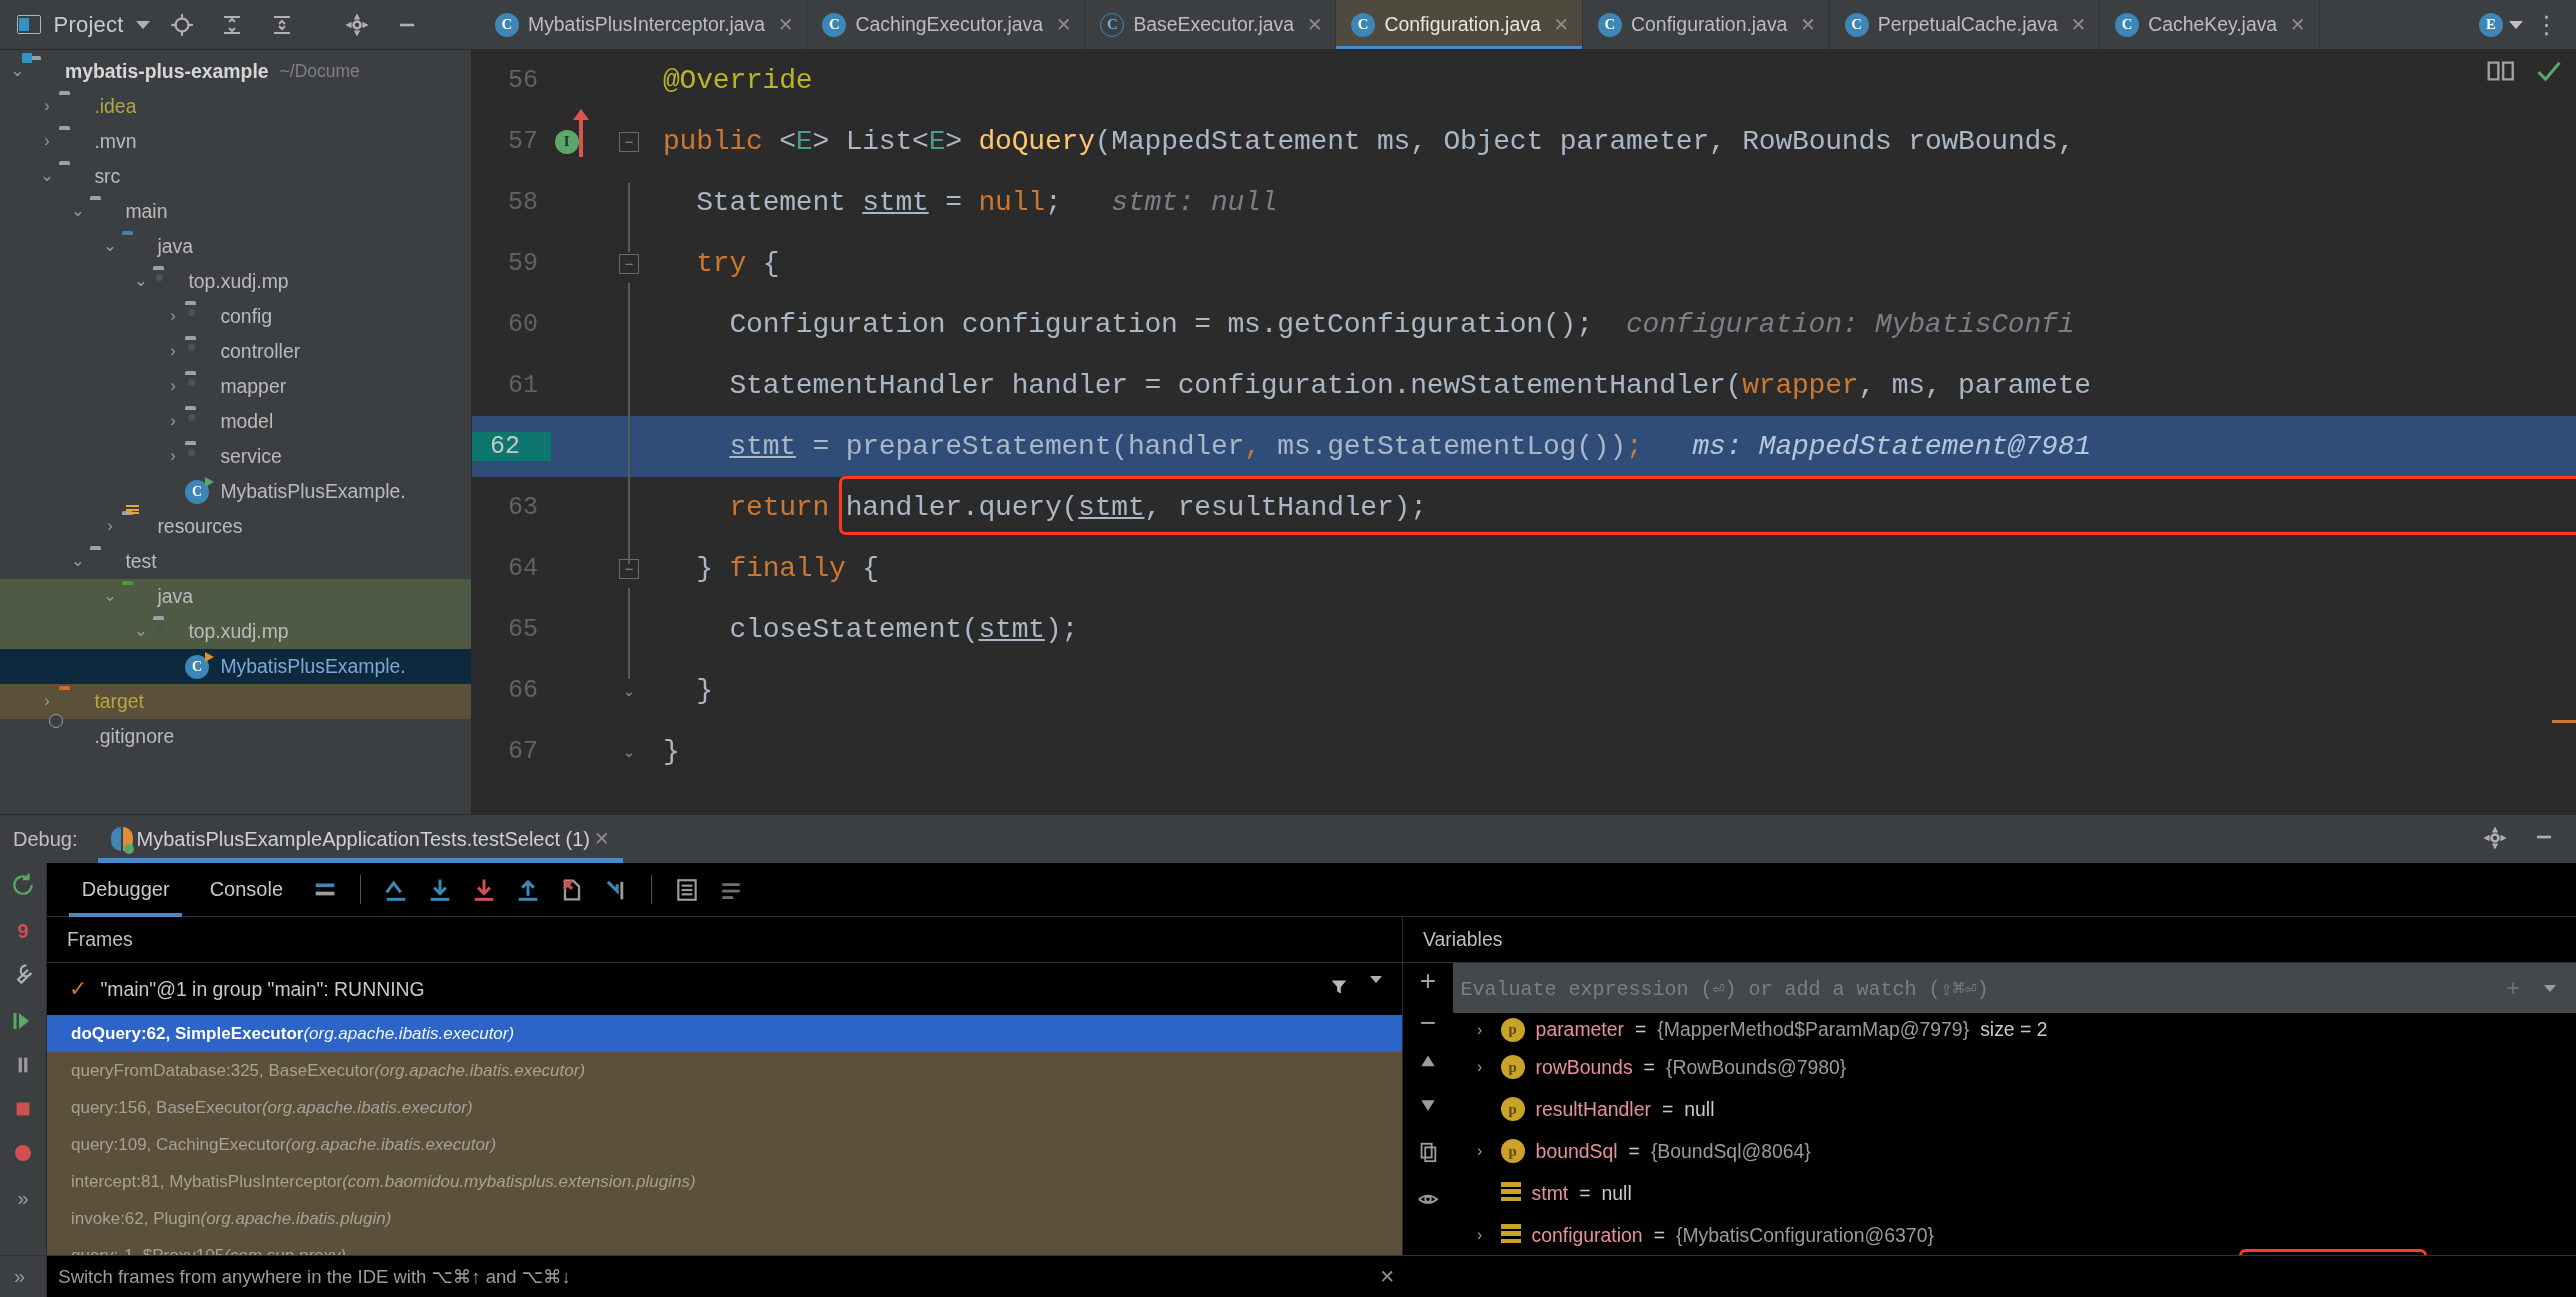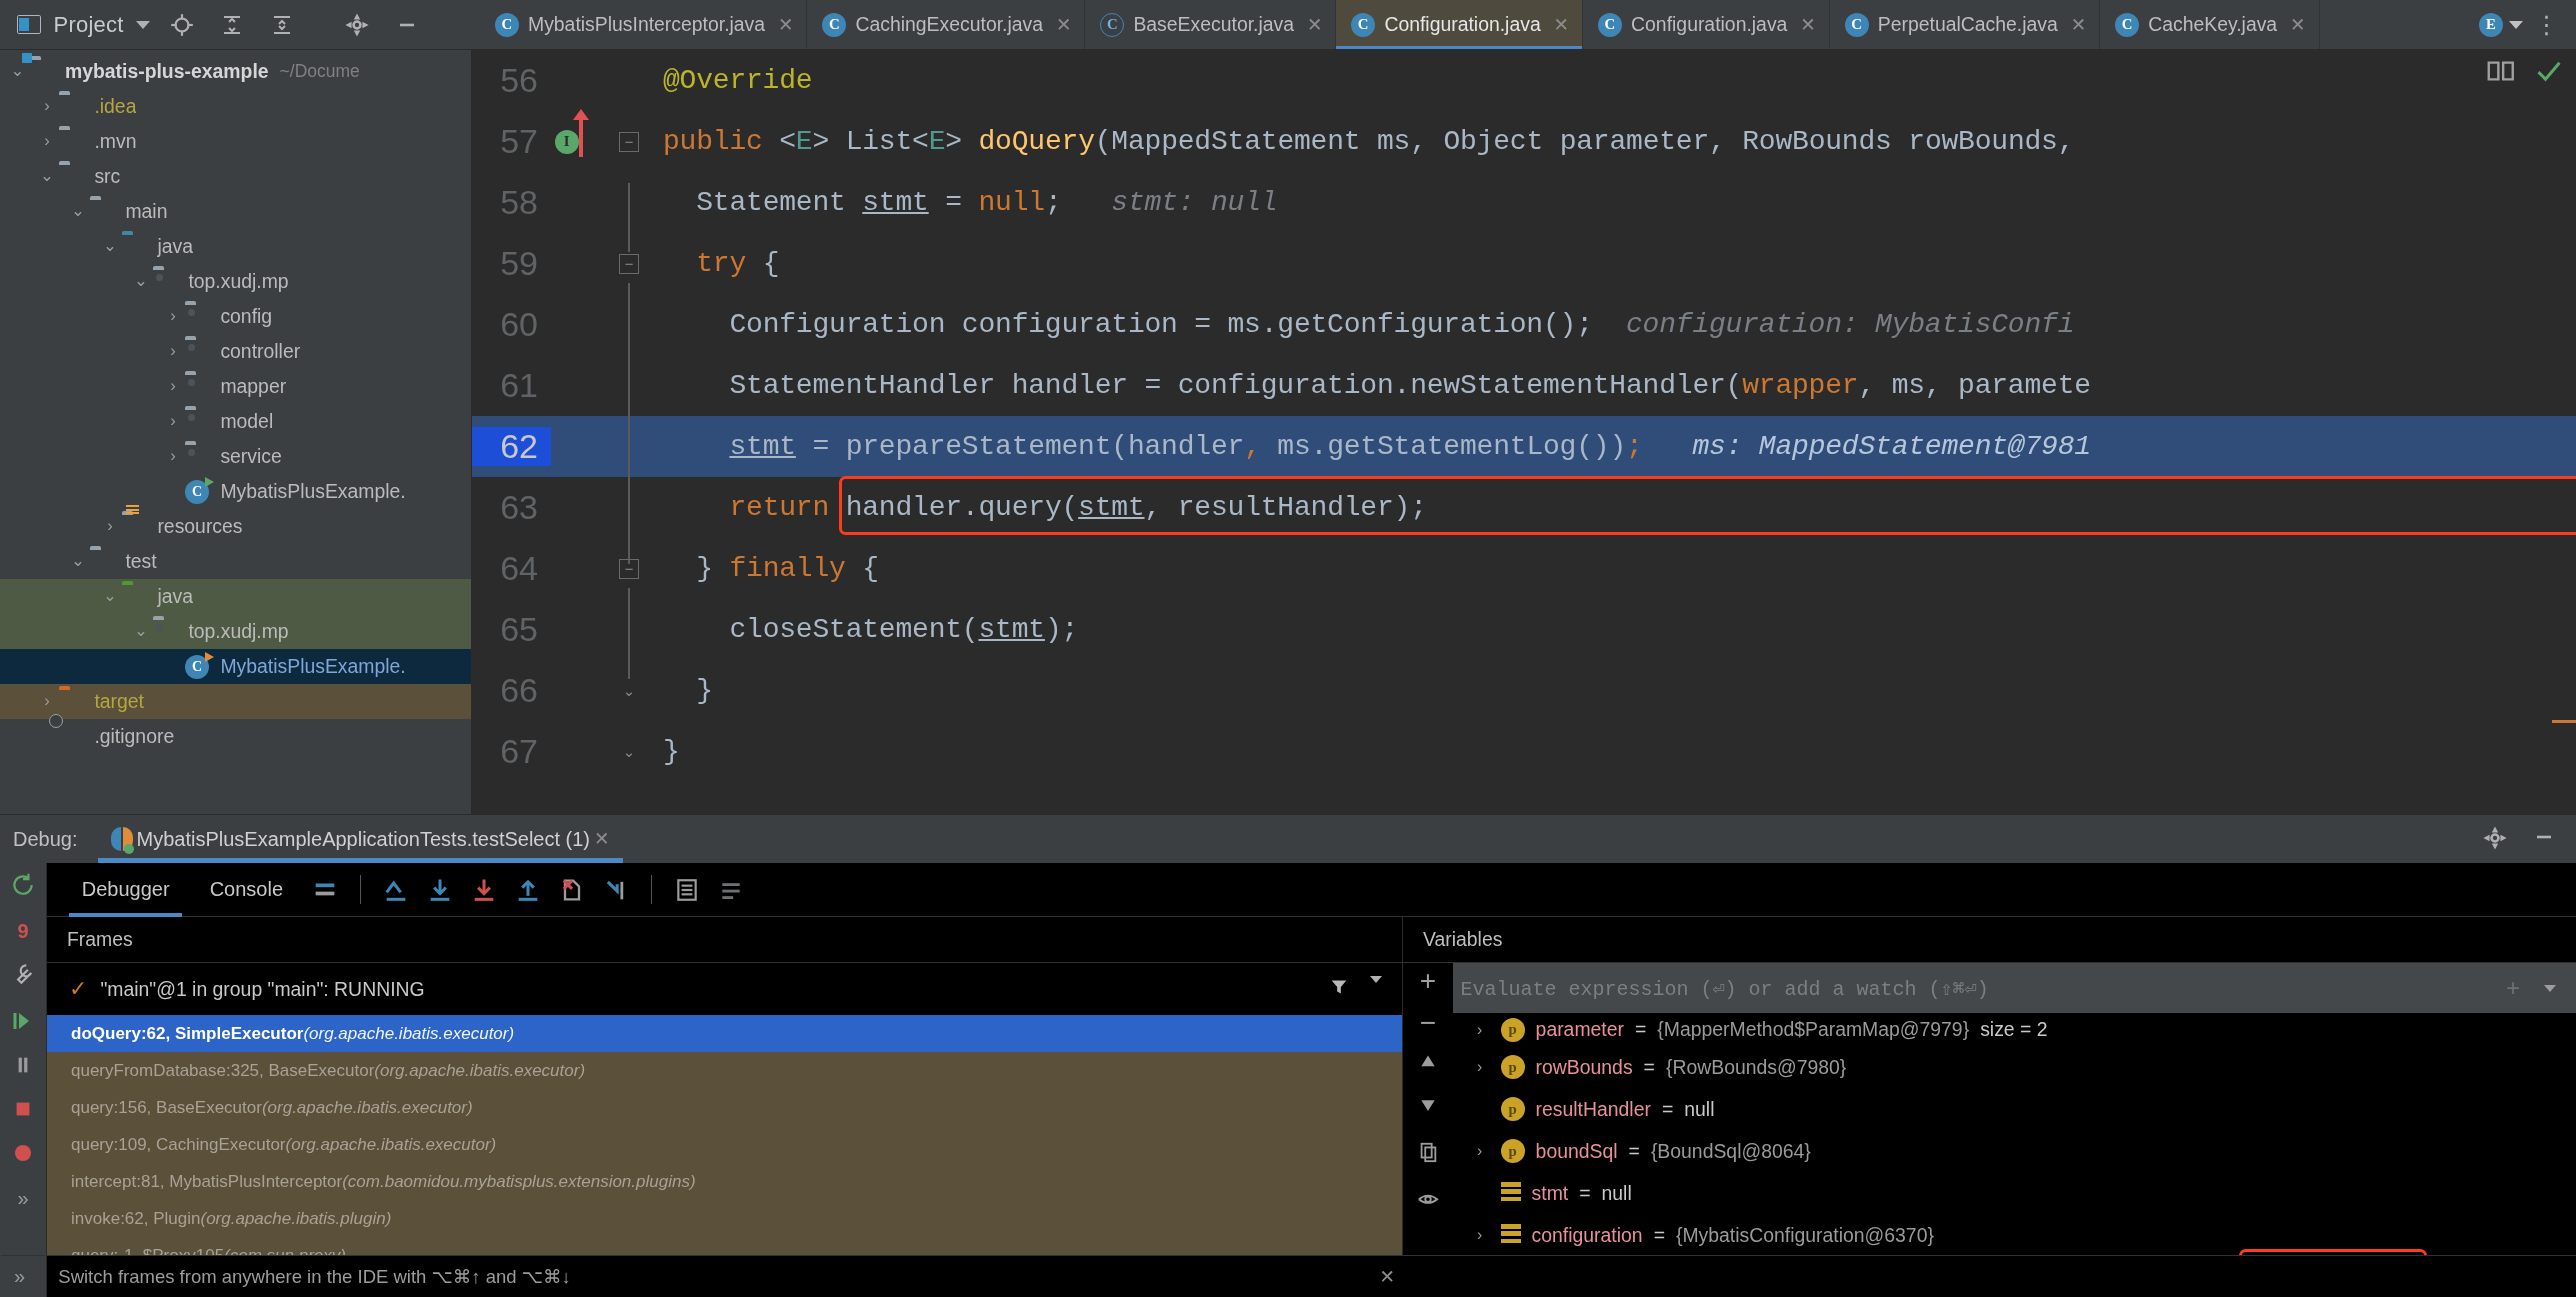--- a/index.html
+++ b/index.html
@@ -77,27 +77,27 @@
   .row.sel-brown{ background:#5B503A; }
   .yellow{ color:#B5A642; }
   .bold{ font-weight:bold; color:#D6D6D6; }
   .muted{ color:#808080; font-size:17.5px; margin-left:11px; }
 
   
   .editor{ flex:1; background:#2B2B2B; position:relative; overflow:hidden; display:flex; flex-direction:column; min-width:0; }
   .ed-topicons{ position:absolute; right:13px; top:9.2px; display:flex; gap:20px; z-index:5; }
   .code-area{ flex:1; position:relative; }
   .cline{ height:61px; display:flex; align-items:center; position:relative; }
-  .gut{ width:79px; text-align:right; padding-right:13px; color:#606366; font-size:34px;
-        font-family:Liberation Sans, sans-serif; flex:0 0 79px; }
+  .gut{ width:79px; text-align:right; padding-right:13px; color:#606366; font-size:25px;
+        font-family:Liberation Mono, monospace; flex:0 0 79px; }
   .gut-mark{ width:44px; flex:0 0 44px; position:relative; height:100%; }
   .fold{ width:68px; flex:0 0 68px; position:relative; height:100%; }
   .code{ font-family:"Liberation Mono", monospace; font-size:28px; white-space:pre; letter-spacing:-0.2px; }
   .cline.hl{ background:#2F4D78; }
-  .cline.hl .gut{ background:#1d4ed8; color:#C8C8C8; }
+  .cline.hl .gut{ background:#0f766e; color:#C8C8C8;text-align:center; }
   .cline.hl .gut-mark{ background:#2F4D78; }
   .cline.hl .fold{ background:#2F4D78; }
   .kw{ color:#CC7832; } .cls{ color:#A9B7C6; } .gen{ color:#4E9A91; }
   .mth{ color:#FFC66D; } .ann{ color:#BBB529; }
   .hint{ color:#7A7E85; font-style:italic; }
   .und{ text-decoration:underline; }
   .hintsel{ color:#B6C6DA; font-style:italic; }
   .redbox{ position:absolute; border:3.7px solid #FF3B1F; border-radius:6.5px; pointer-events:none; z-index:20; }
   .foldline{ position:absolute; left:33px; top:0; bottom:0; width:1.8px; background:#5A5A5A; }
   .foldmark{ position:absolute; left:24px; top:50%; transform:translateY(-50%); width:20px;height:20px;border:1.8px solid #6A6A6A; display:flex;align-items:center;justify-content:center;color:#8a8a8a;font-size:14.8px; }

